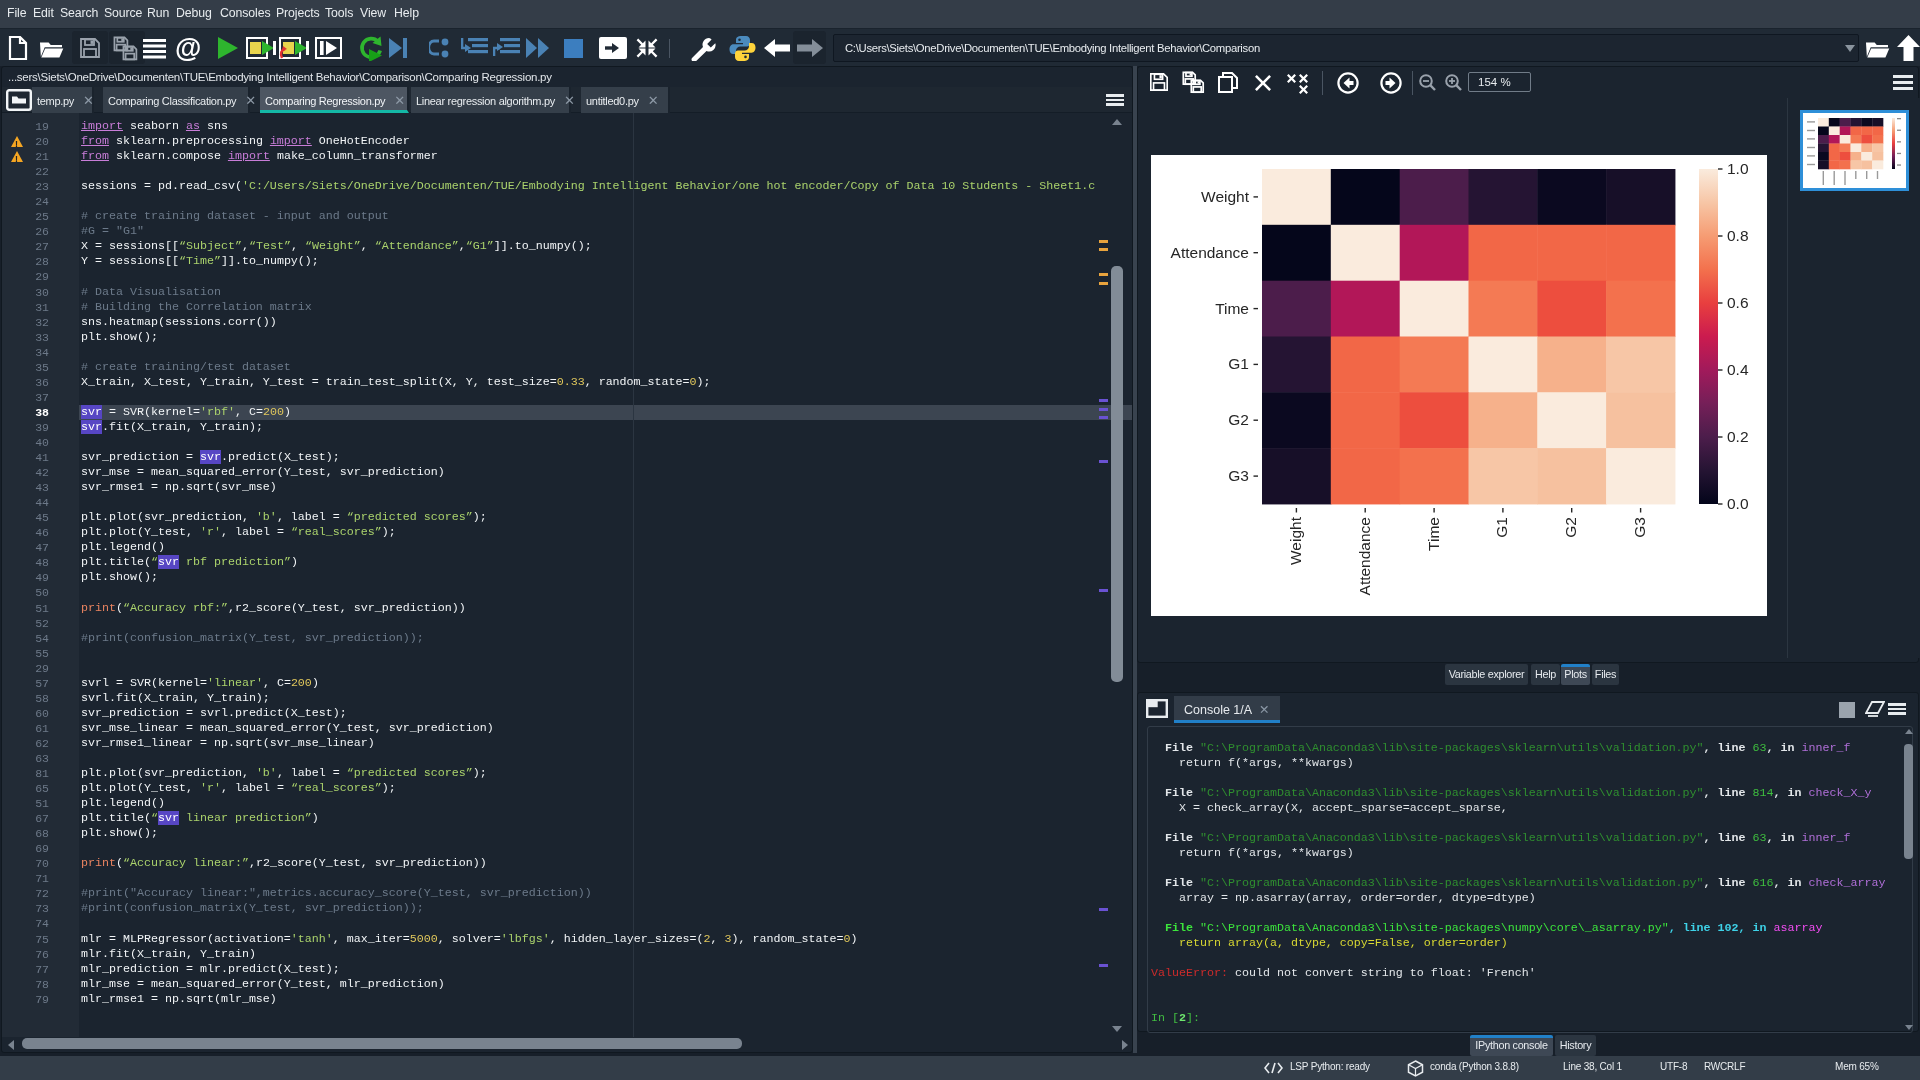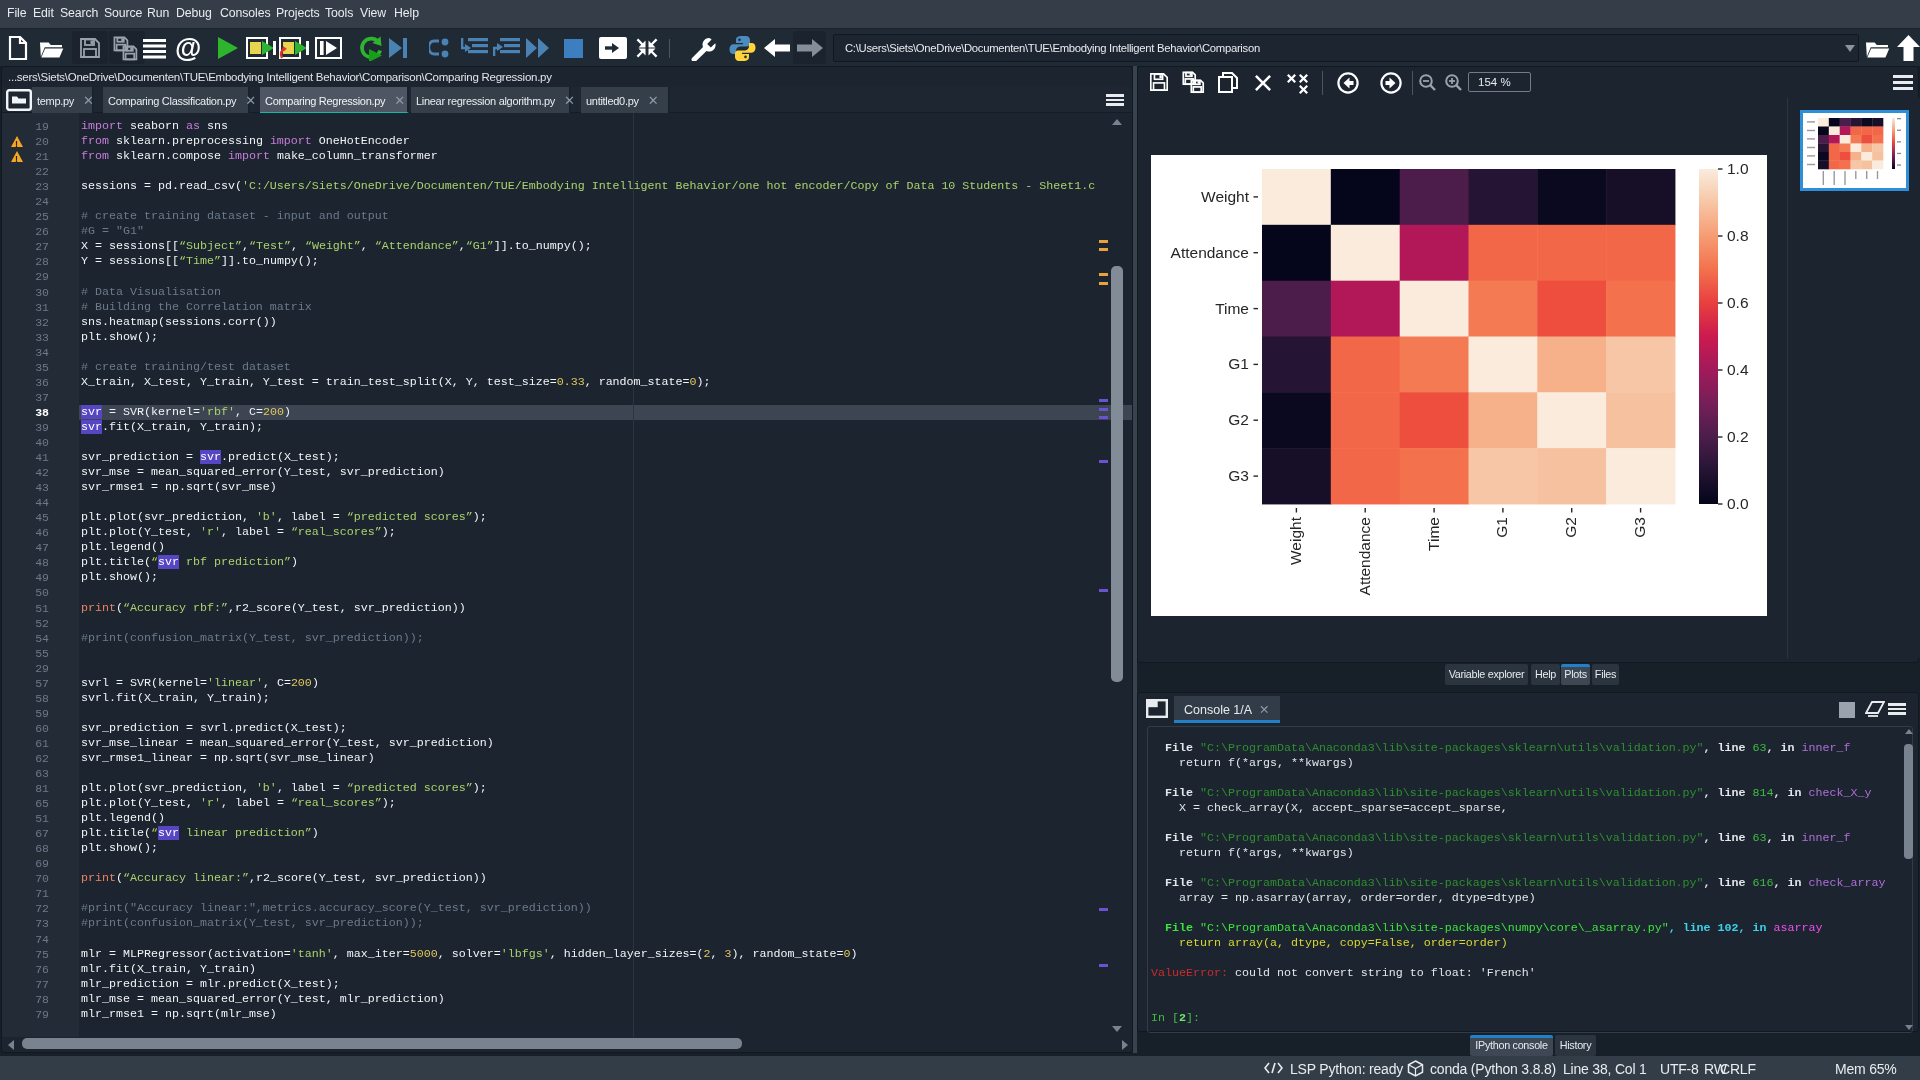--- a/index.html
+++ b/index.html
@@ -1,37 +1,37 @@
 <!DOCTYPE html>
 <html><head><meta charset="utf-8"><style>
 
 * { margin:0; padding:0; box-sizing:border-box; }
 html,body { width:1920px; height:1080px; overflow:hidden; background:#171f29; font-family:"Liberation Sans",sans-serif; }
 .abs { position:absolute; }
 #root { position:relative; width:1920px; height:976px; }
 #menubar { position:absolute; left:0; top:0; width:1920px; height:28px; background:#343d48; color:#e8ecef; font-size:12.3px; letter-spacing:-0.1px; }
 #menubar span { position:absolute; top:6px; }
 #toolbar { position:absolute; left:0; top:28px; width:1920px; height:38px; background:#202a35; border-top:1px solid #1a232d; }
-#statusbar { position:absolute; left:0; top:1056px; width:1920px; height:24px; background:#333d48; color:#e8ecef; font-size:14px; letter-spacing:-0.2px; }
+#statusbar { position:absolute; left:0; top:1056px; width:1920px; height:24px; background:#333d48; color:#e8ecef; font-size:10px; letter-spacing:-0.2px; }
 #statusbar span { position:absolute; top:5px; }
 #leftpane { position:absolute; left:1px; top:66px; width:1132px; height:987px; background:#1b242f; border:1px solid #101820; border-radius:3px; }
 #pathbar { position:absolute; left:6px; top:4px; color:#e2e6ea; font-size:11.5px; letter-spacing:-0.25px; width:1124px; white-space:nowrap; overflow:hidden; }
 #tabbar { position:absolute; left:0px; top:20px; width:1130px; height:26px; background:#1e2731; border-bottom:1px solid #141d27; }
 .tab { position:absolute; top:0; height:26px; color:#e9edf0; font-size:11px; letter-spacing:-0.3px; background:#353f4a; border-right:2px solid #1a232d; padding:6px 0 0 5px; white-space:nowrap; }
 .tab .x { color:#8d99a6; margin-left:9px; font-size:13px; letter-spacing:0; }
-.tab.active { background:#4d5662; border-bottom:1px solid #14b8a6; color:#f2f5f8; }
+.tab.active { background:#4d5662; border-bottom:3px solid #14b8a6; color:#f2f5f8; }
 #editor { position:absolute; left:0; top:52px; width:1130px; height:918px; overflow:hidden;
   font-family:"Liberation Mono",monospace; font-size:11.67px; line-height:15.05px; }
 .eline { position:relative; height:15.05px; white-space:pre; }
 .eline.cur { background:linear-gradient(to right, #222b36 0, #222b36 77px, #3c4551 77px); }
 #gutcol { position:absolute; left:0; top:46px; width:77px; height:924px; background:#222b36; }
 .lnum { position:absolute; left:0; top:0; width:47px; text-align:right; color:#6d7989; font-size:11.5px; }
 .lnum.cur { color:#ffffff; font-weight:bold; }
 .ecode { position:absolute; left:79px; top:0; }
-.tw { color:#f2f5f7; } .tk { color:#c87dd8; } .ts { color:#abd36c; }
+.tw { color:#f2f5f7; } .tk { color:#c87dd8;text-decoration:underline; } .ts { color:#abd36c; }
 .tc { color:#6c7a8a; } .tn { color:#e0c75c;margin-top:31px; } .tb { color:#ea8460; }
 .occ { background:#5746c4; color:#ffffff; }
 .warnico { position:absolute; left:9px; top:2px; width:0; height:0; border-left:6.5px solid transparent; border-right:6.5px solid transparent; border-bottom:11px solid #f5a623; }
 .warnico:after { content:"!"; position:absolute; left:-2px; top:1px; font-family:"Liberation Sans"; font-size:9px; font-weight:bold; color:#222; }
 #edgeline { position:absolute; left:631px; top:46px; width:1px; height:924px; background:#2b3541; }
 #vscroll { position:absolute; left:1109px; top:199px; width:12px; height:416px; background:#828c97; border-radius:5px; }
 #hscroll { position:absolute; left:20px; top:971px; width:720px; height:11px; background:#79838f; border-radius:5px; }
 #rightcol { position:absolute; left:1137px; top:66px; width:782px; height:987px; }
 #plotpane { position:absolute; left:0; top:0; width:782px; height:597px; background:#1b242f; border:1px solid #101820; border-radius:3px; }
 #plotcanvas { position:absolute; left:13px; top:88px; width:616px; height:461px; background:#fff; }
@@ -260,21 +260,20 @@
 <div class="eline"><span class="lnum">48</span><span class="ecode"><span class="tw">plt.title(</span><span class="ts">“</span><span class="ts occ">svr</span><span class="ts"> rbf prediction”</span><span class="tw">)</span></span></div>
 <div class="eline"><span class="lnum">49</span><span class="ecode"><span class="tw">plt.show();</span></span></div>
 <div class="eline"><span class="lnum">50</span><span class="ecode"></span></div>
 <div class="eline"><span class="lnum">51</span><span class="ecode"><span class="tb">print</span><span class="tw">(</span><span class="ts">“Accuracy rbf:”</span><span class="tw">,r2_score(Y_test, svr_prediction))</span></span></div>
 <div class="eline"><span class="lnum">52</span><span class="ecode"></span></div>
 <div class="eline"><span class="lnum">54</span><span class="ecode"><span class="tc">#print(confusion_matrix(Y_test, svr_prediction));</span></span></div>
 <div class="eline"><span class="lnum">55</span><span class="ecode"></span></div>
 <div class="eline"><span class="lnum">29</span><span class="ecode"></span></div>
 <div class="eline"><span class="lnum">57</span><span class="ecode"><span class="tw">svrl = SVR(kernel=</span><span class="ts">'linear'</span><span class="tw">, C=</span><span class="tn">200</span><span class="tw">)</span></span></div>
 <div class="eline"><span class="lnum">58</span><span class="ecode"><span class="tw">svrl.fit(X_train, Y_train);</span></span></div>
-<div class="eline"><span class="lnum">59</span><span class="ecode"></span></div>
 <div class="eline"><span class="lnum">60</span><span class="ecode"><span class="tw">svr_prediction = svrl.predict(X_test);</span></span></div>
 <div class="eline"><span class="lnum">61</span><span class="ecode"><span class="tw">svr_mse_linear = mean_squared_error(Y_test, svr_prediction)</span></span></div>
 <div class="eline"><span class="lnum">62</span><span class="ecode"><span class="tw">svr_rmse1_linear = np.sqrt(svr_mse_linear)</span></span></div>
 <div class="eline"><span class="lnum">63</span><span class="ecode"></span></div>
 <div class="eline"><span class="lnum">81</span><span class="ecode"><span class="tw">plt.plot(svr_prediction, </span><span class="ts">'b'</span><span class="tw">, label = </span><span class="ts">“predicted scores”</span><span class="tw">);</span></span></div>
 <div class="eline"><span class="lnum">65</span><span class="ecode"><span class="tw">plt.plot(Y_test, </span><span class="ts">'r'</span><span class="tw">, label = </span><span class="ts">“real_scores”</span><span class="tw">);</span></span></div>
 <div class="eline"><span class="lnum">51</span><span class="ecode"><span class="tw">plt.legend()</span></span></div>
 <div class="eline"><span class="lnum">67</span><span class="ecode"><span class="tw">plt.title(</span><span class="ts">“</span><span class="ts occ">svr</span><span class="ts"> linear prediction”</span><span class="tw">)</span></span></div>
 <div class="eline"><span class="lnum">68</span><span class="ecode"><span class="tw">plt.show();</span></span></div>
 <div class="eline"><span class="lnum">69</span><span class="ecode"></span></div>

